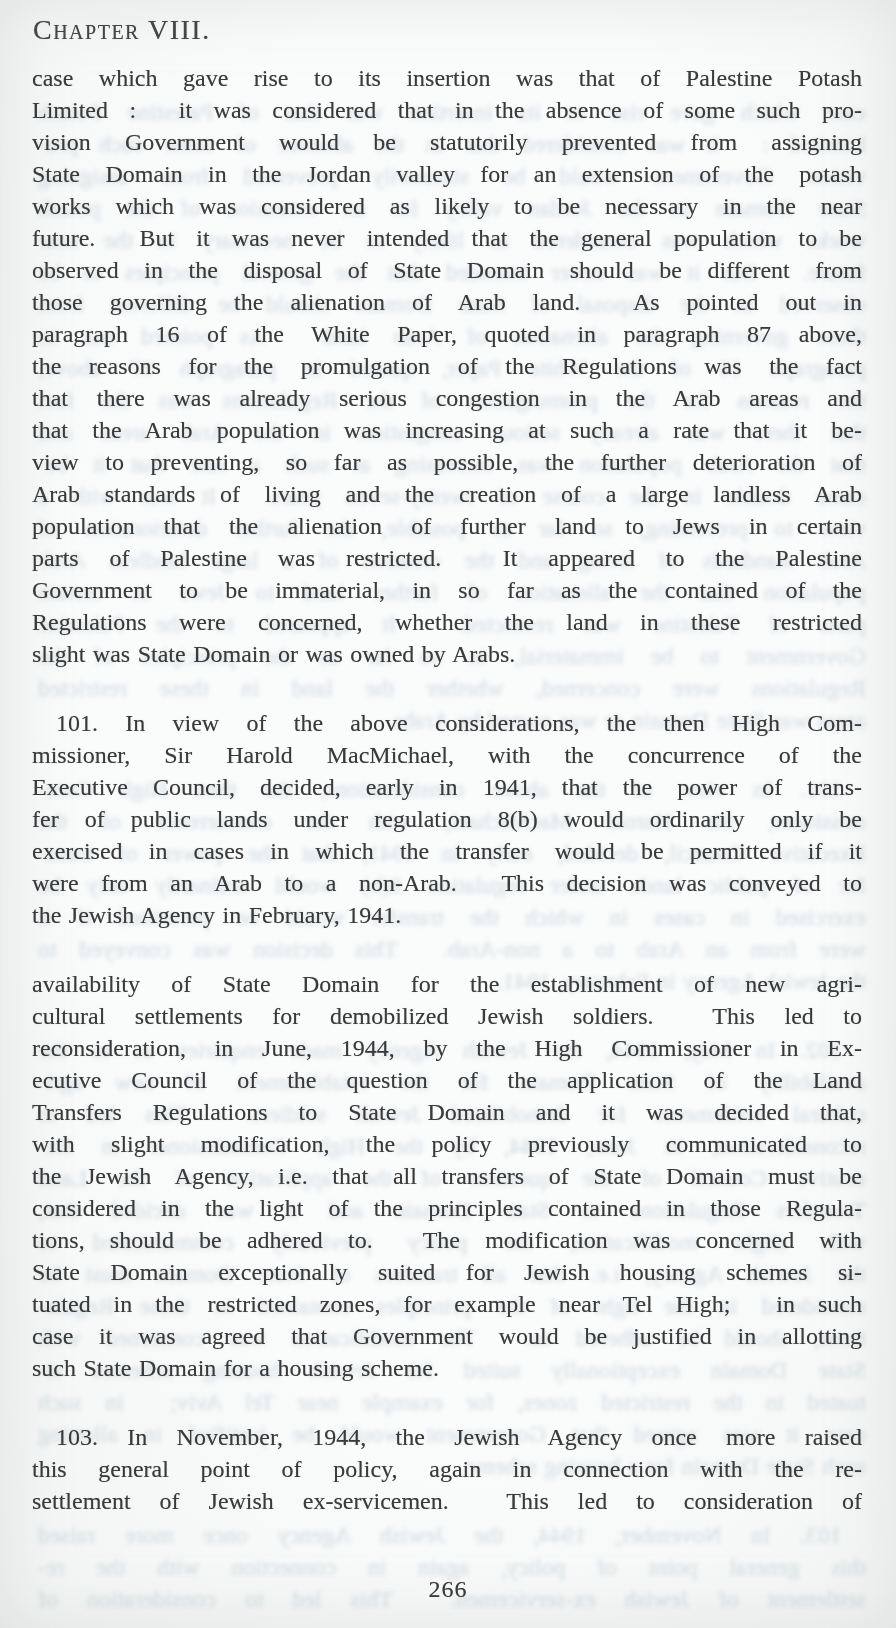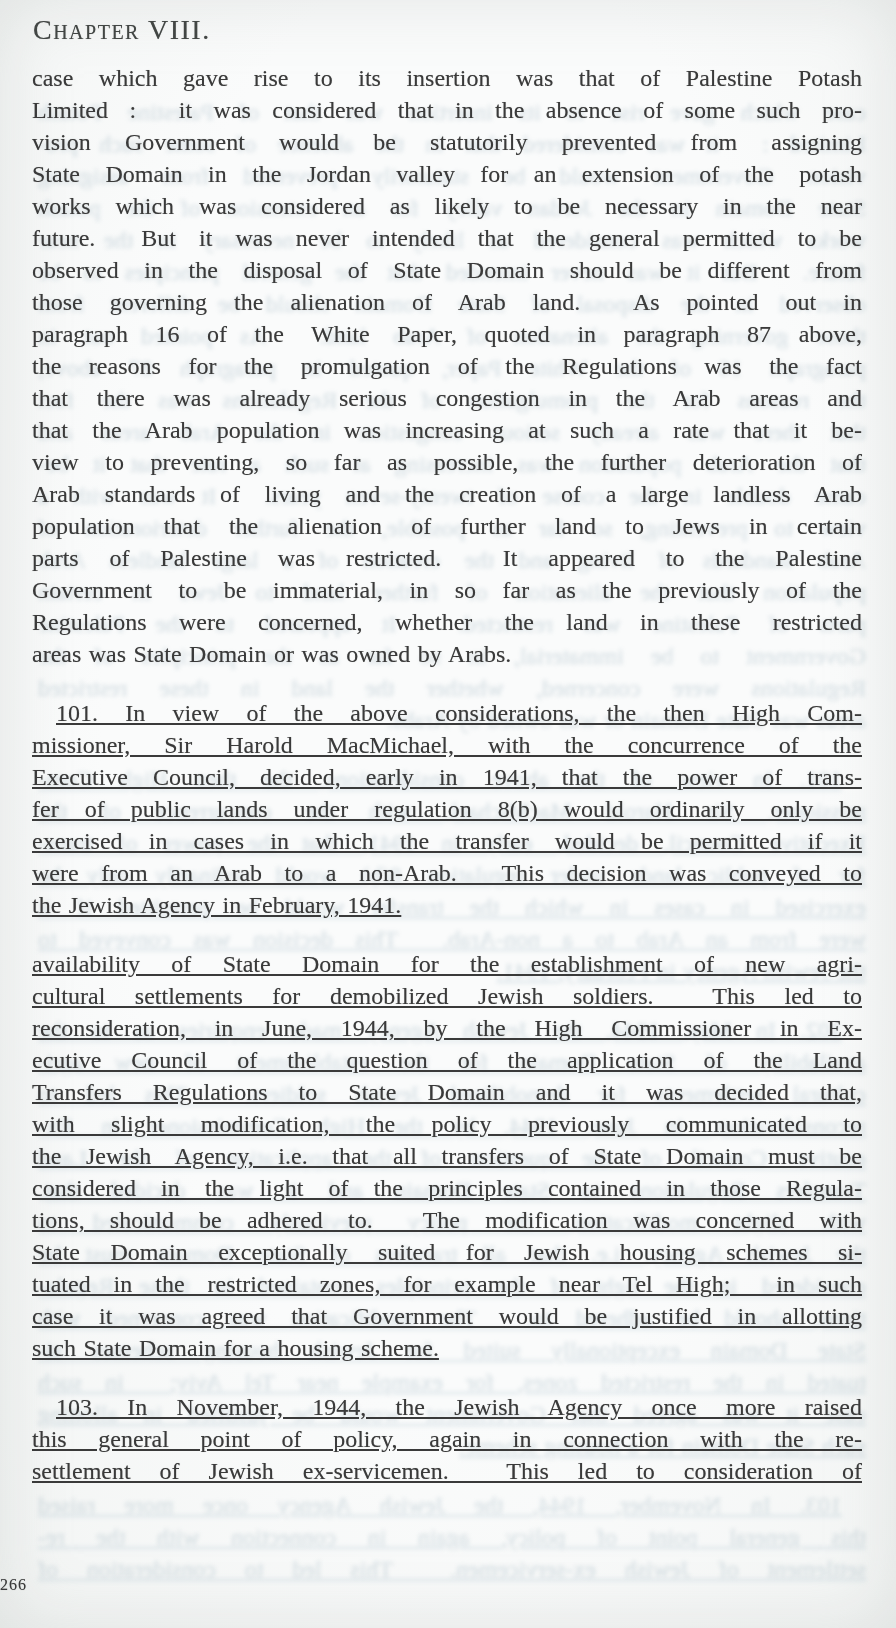--- a/index.html
+++ b/index.html
@@ -48,39 +48,39 @@
     font-size: 28px;
     letter-spacing: 1.5px;
     color: #424644;
     text-shadow: 0 0 0.7px rgba(40,44,42,0.45);
   }
 
   .body-text {
     top: 62px; left: 32px; right: 34px;
   }
   .para { margin: 0; }
-  .para + .para { margin-top: 27px; text-decoration: underline; }
+  .para + .para { margin-top: 37px; }
 
   .line {
     height: 32px;
     line-height: 32px;
     font-size: 24px;
     white-space: pre-wrap;
     text-align: justify;
     text-align-last: justify;
     word-spacing: 1.5px;
     text-shadow: 0 0 0.7px rgba(45,48,46,0.40);
   }
   .line.indent { text-indent: 24px; }
   .line.last  { text-align-last: left; }
 
   .pagenum {
     top: 1576px; left: 0; right: 0;
-    text-align: left;
-    font-size: 16px;
+    text-align: center;
+    font-size: 24px;
     letter-spacing: 1px;
     text-shadow: 0 0 0.7px rgba(45,48,46,0.40);
   }
 </style>
 </head>
 <body>
 
 <div class="page">
 
   <div class="ghost" aria-hidden="true">
@@ -142,34 +142,34 @@
 
   <div class="heading">Chapter VIII.</div>
 
   <div class="body-text">
       <div class="para">
         <div class="line">case which gave rise to its insertion was that of Palestine Potash</div>
         <div class="line">Limited :  it was considered that in the absence of some such pro-</div>
         <div class="line">vision Government would be statutorily prevented from assigning</div>
         <div class="line">State Domain in the Jordan valley for an extension of the potash</div>
         <div class="line">works which was considered as likely to be necessary in the near</div>
-        <div class="line">future.  But it was never intended that the general permitted to be</div>
+        <div class="line">future.  But it was never intended that the general population to be</div>
         <div class="line">observed in the disposal of State Domain should be different from</div>
         <div class="line">those governing the alienation of Arab land.  As pointed out in</div>
         <div class="line">paragraph 16 of the White Paper, quoted in paragraph 87 above,</div>
         <div class="line">the reasons for the promulgation of the Regulations was the fact</div>
         <div class="line">that there was already serious congestion in the Arab areas and</div>
         <div class="line">that the Arab population was increasing at such a rate that it be-</div>
         <div class="line">view to preventing, so far as possible, the further deterioration of</div>
         <div class="line">Arab standards of living and the creation of a large landless Arab</div>
         <div class="line">population that the alienation of further land to Jews in certain</div>
         <div class="line">parts of Palestine was restricted.  It appeared to the Palestine</div>
-        <div class="line">Government to be immaterial, in so far as the previously of the</div>
+        <div class="line">Government to be immaterial, in so far as the contained of the</div>
         <div class="line">Regulations were concerned, whether the land in these restricted</div>
-        <div class="line last">areas was State Domain or was owned by Arabs.</div>
+        <div class="line last">slight was State Domain or was owned by Arabs.</div>
       </div>
       <div class="para">
         <div class="line indent">101. In view of the above considerations, the then High Com-</div>
         <div class="line">missioner, Sir Harold MacMichael, with the concurrence of the</div>
         <div class="line">Executive Council, decided, early in 1941, that the power of trans-</div>
         <div class="line">fer of public lands under regulation 8(b) would ordinarily only be</div>
         <div class="line">exercised in cases in which the transfer would be permitted if it</div>
         <div class="line">were from an Arab to a non-Arab.  This decision was conveyed to</div>
         <div class="line last">the Jewish Agency in February, 1941.</div>
       </div>

